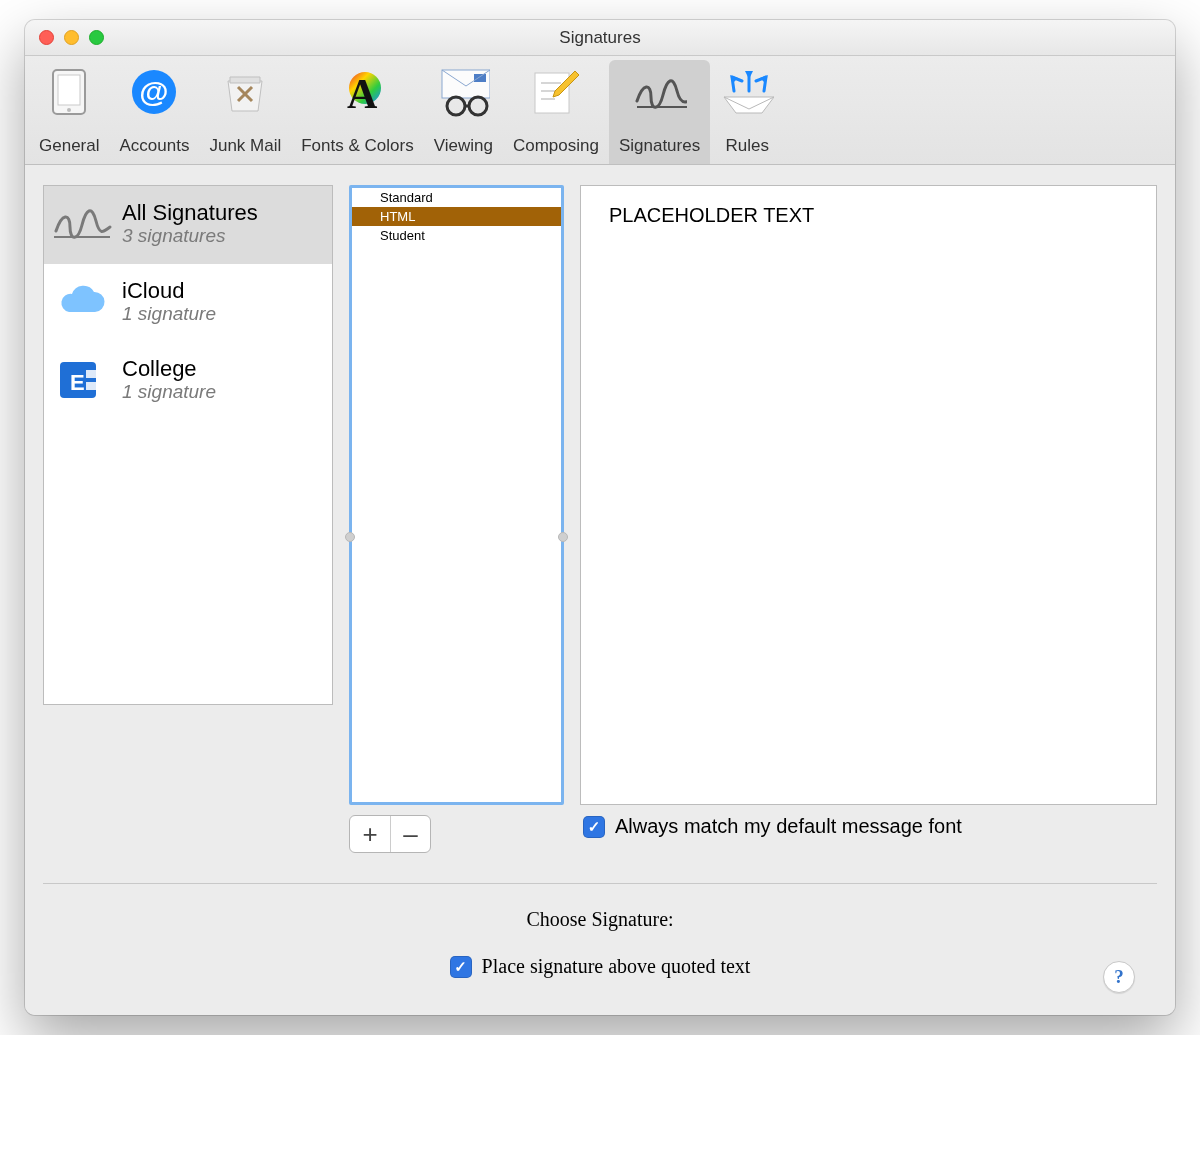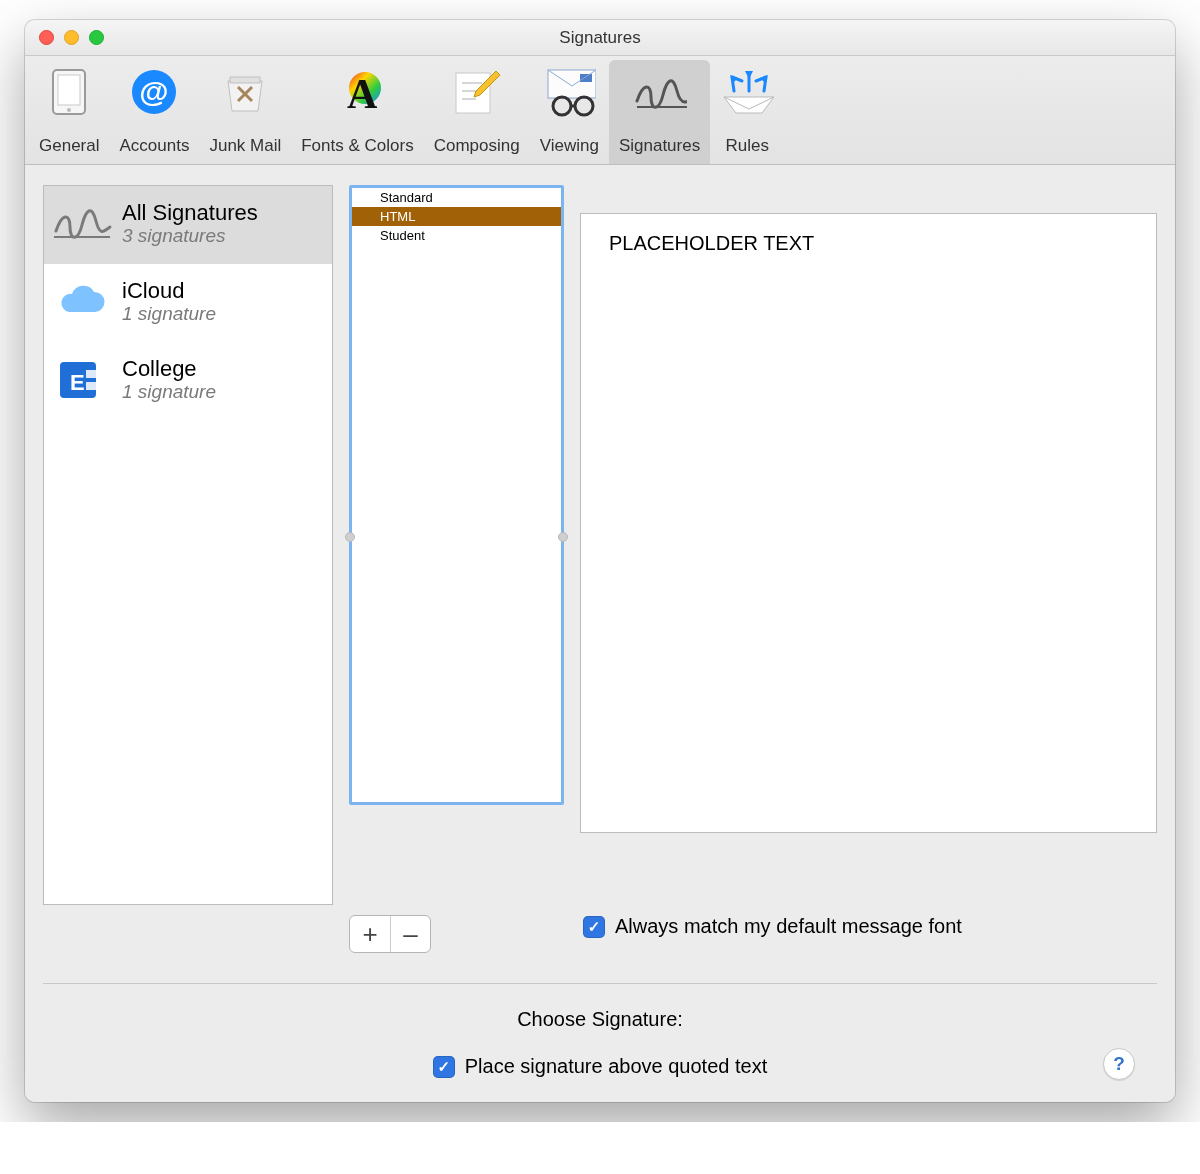--- a/index.html
+++ b/index.html
@@ -63,21 +63,21 @@
   .tool .tlabel { font-size: 17px; color: #333; margin-top: 18px; }
   .content {
     padding: 20px 18px 0 18px;
     background: #ececec;
   }
   .panels {
     display: flex;
     gap: 16px;
   }
   .col-accounts {
-    width: 290px; height: 720px;
+    width: 290px; height: 520px;
     background: #fff;
     border: 1px solid #bcbcbc;
     overflow: hidden;
   }
   .acct-item {
     display: flex; align-items: center;
     padding: 8px 10px 10px 8px;
     gap: 10px;
   }
   .acct-item.sel { background: #dcdcdc; }
@@ -107,21 +107,20 @@
     top: 344px;
   }
   .dragdot.left  { left: -7px; }
   .dragdot.right { right: -7px; }
   .col-preview {
     flex: 1; height: 620px;
     background: #fff;
     border: 1px solid #bcbcbc;
     padding: 18px 28px;
     font-size: 20px;
-    margin-top: 28px;
   }
   .panel-controls {
     display: flex; margin-top: 10px; align-items: flex-start;
   }
   .addremove {
     margin-left: 306px;
     display: flex;
     border: 1px solid #b5b5b5;
     border-radius: 6px; overflow: hidden;
     background: #fff;
@@ -141,22 +140,23 @@
     width: 22px; height: 22px; border-radius: 5px;
     background: #2f76e3; color: #fff;
     display: flex; align-items: center; justify-content: center;
     font-size: 15px; font-weight: 700;
     box-shadow: inset 0 0 0 1px rgba(0,0,0,0.15);
   }
   .divider {
     height: 1px; background: #c8c8c8; margin: 30px 0 24px 0;
   }
   .bottom {
-    padding-bottom: 24px;
+    padding-bottom: 37px;
     position: relative;
+    font-family: Liberation Serif, serif;
   }
   .choose-row {
     display: flex; align-items: center; justify-content: center; gap: 14px;
     font-size: 20px;
   }
   .select {
     width: 310px; height: 36px;
     background: #fff; border: 1px solid #c4c4c4; border-radius: 6px;
     display: flex; align-items: center; padding: 0 12px;
     position: relative;
@@ -238,42 +238,42 @@
           </linearGradient>
             </defs>
           <circle cx="34" cy="22" r="16" fill="url(#rg)"></circle>
           <text x="16" y="42" font-family="Georgia, serif" font-size="42" font-weight="700" fill="#111">A</text>
         </svg>
       </div>
       <div class="tlabel">Fonts &amp; Colors</div>
     </div>
     <div class="tool">
       <div class="ticon">
-        <svg width="50" height="50">
-          <rect x="4" y="6" width="34" height="40" fill="#fff" stroke="#c8c8c8"></rect>
-          <line x1="10" y1="16" x2="30" y2="16" stroke="#d6d6d6" stroke-width="2"></line>
-          <line x1="10" y1="24" x2="30" y2="24" stroke="#d6d6d6" stroke-width="2"></line>
-          <line x1="10" y1="32" x2="24" y2="32" stroke="#d6d6d6" stroke-width="2"></line>
-          <polygon points="44,4 48,8 28,28 22,30 24,24" fill="#f7c22e" stroke="#c69414"></polygon>
-        </svg>
-      </div>
-      <div class="tlabel">Composing</div>
-    </div>
-    <div class="tool">
-      <div class="ticon">
         <svg width="60" height="52">
           <rect x="6" y="4" width="48" height="28" fill="#fcfcfc" stroke="#8aa7d0"></rect>
           <rect x="38" y="8" width="12" height="8" fill="#4e7ec6"></rect>
           <path d="M6 4l24 16L54 4" fill="none" stroke="#8aa7d0"></path>
           <circle cx="20" cy="40" r="9" fill="none" stroke="#333" stroke-width="3"></circle>
           <circle cx="42" cy="40" r="9" fill="none" stroke="#333" stroke-width="3"></circle>
           <line x1="29" y1="40" x2="33" y2="40" stroke="#333" stroke-width="3"></line>
         </svg>
       </div>
       <div class="tlabel">Viewing</div>
+    </div>
+    <div class="tool">
+      <div class="ticon">
+        <svg width="50" height="50">
+          <rect x="4" y="6" width="34" height="40" fill="#fff" stroke="#c8c8c8"></rect>
+          <line x1="10" y1="16" x2="30" y2="16" stroke="#d6d6d6" stroke-width="2"></line>
+          <line x1="10" y1="24" x2="30" y2="24" stroke="#d6d6d6" stroke-width="2"></line>
+          <line x1="10" y1="32" x2="24" y2="32" stroke="#d6d6d6" stroke-width="2"></line>
+          <polygon points="44,4 48,8 28,28 22,30 24,24" fill="#f7c22e" stroke="#c69414"></polygon>
+        </svg>
+      </div>
+      <div class="tlabel">Composing</div>
     </div>
     <div class="tool selected">
       <div class="ticon">
         <svg width="70" height="42">
             <path d="M4 30c6-18 14-18 14-4s8 14 12-2 10-20 14-4 10 12 22 4" fill="none" stroke="#555" stroke-width="3" stroke-linecap="round"></path>
             <line x1="4" y1="36" x2="66" y2="36" stroke="#555" stroke-width="2"></line>
           </svg>
       </div>
       <div class="tlabel">Signatures</div>
     </div>

